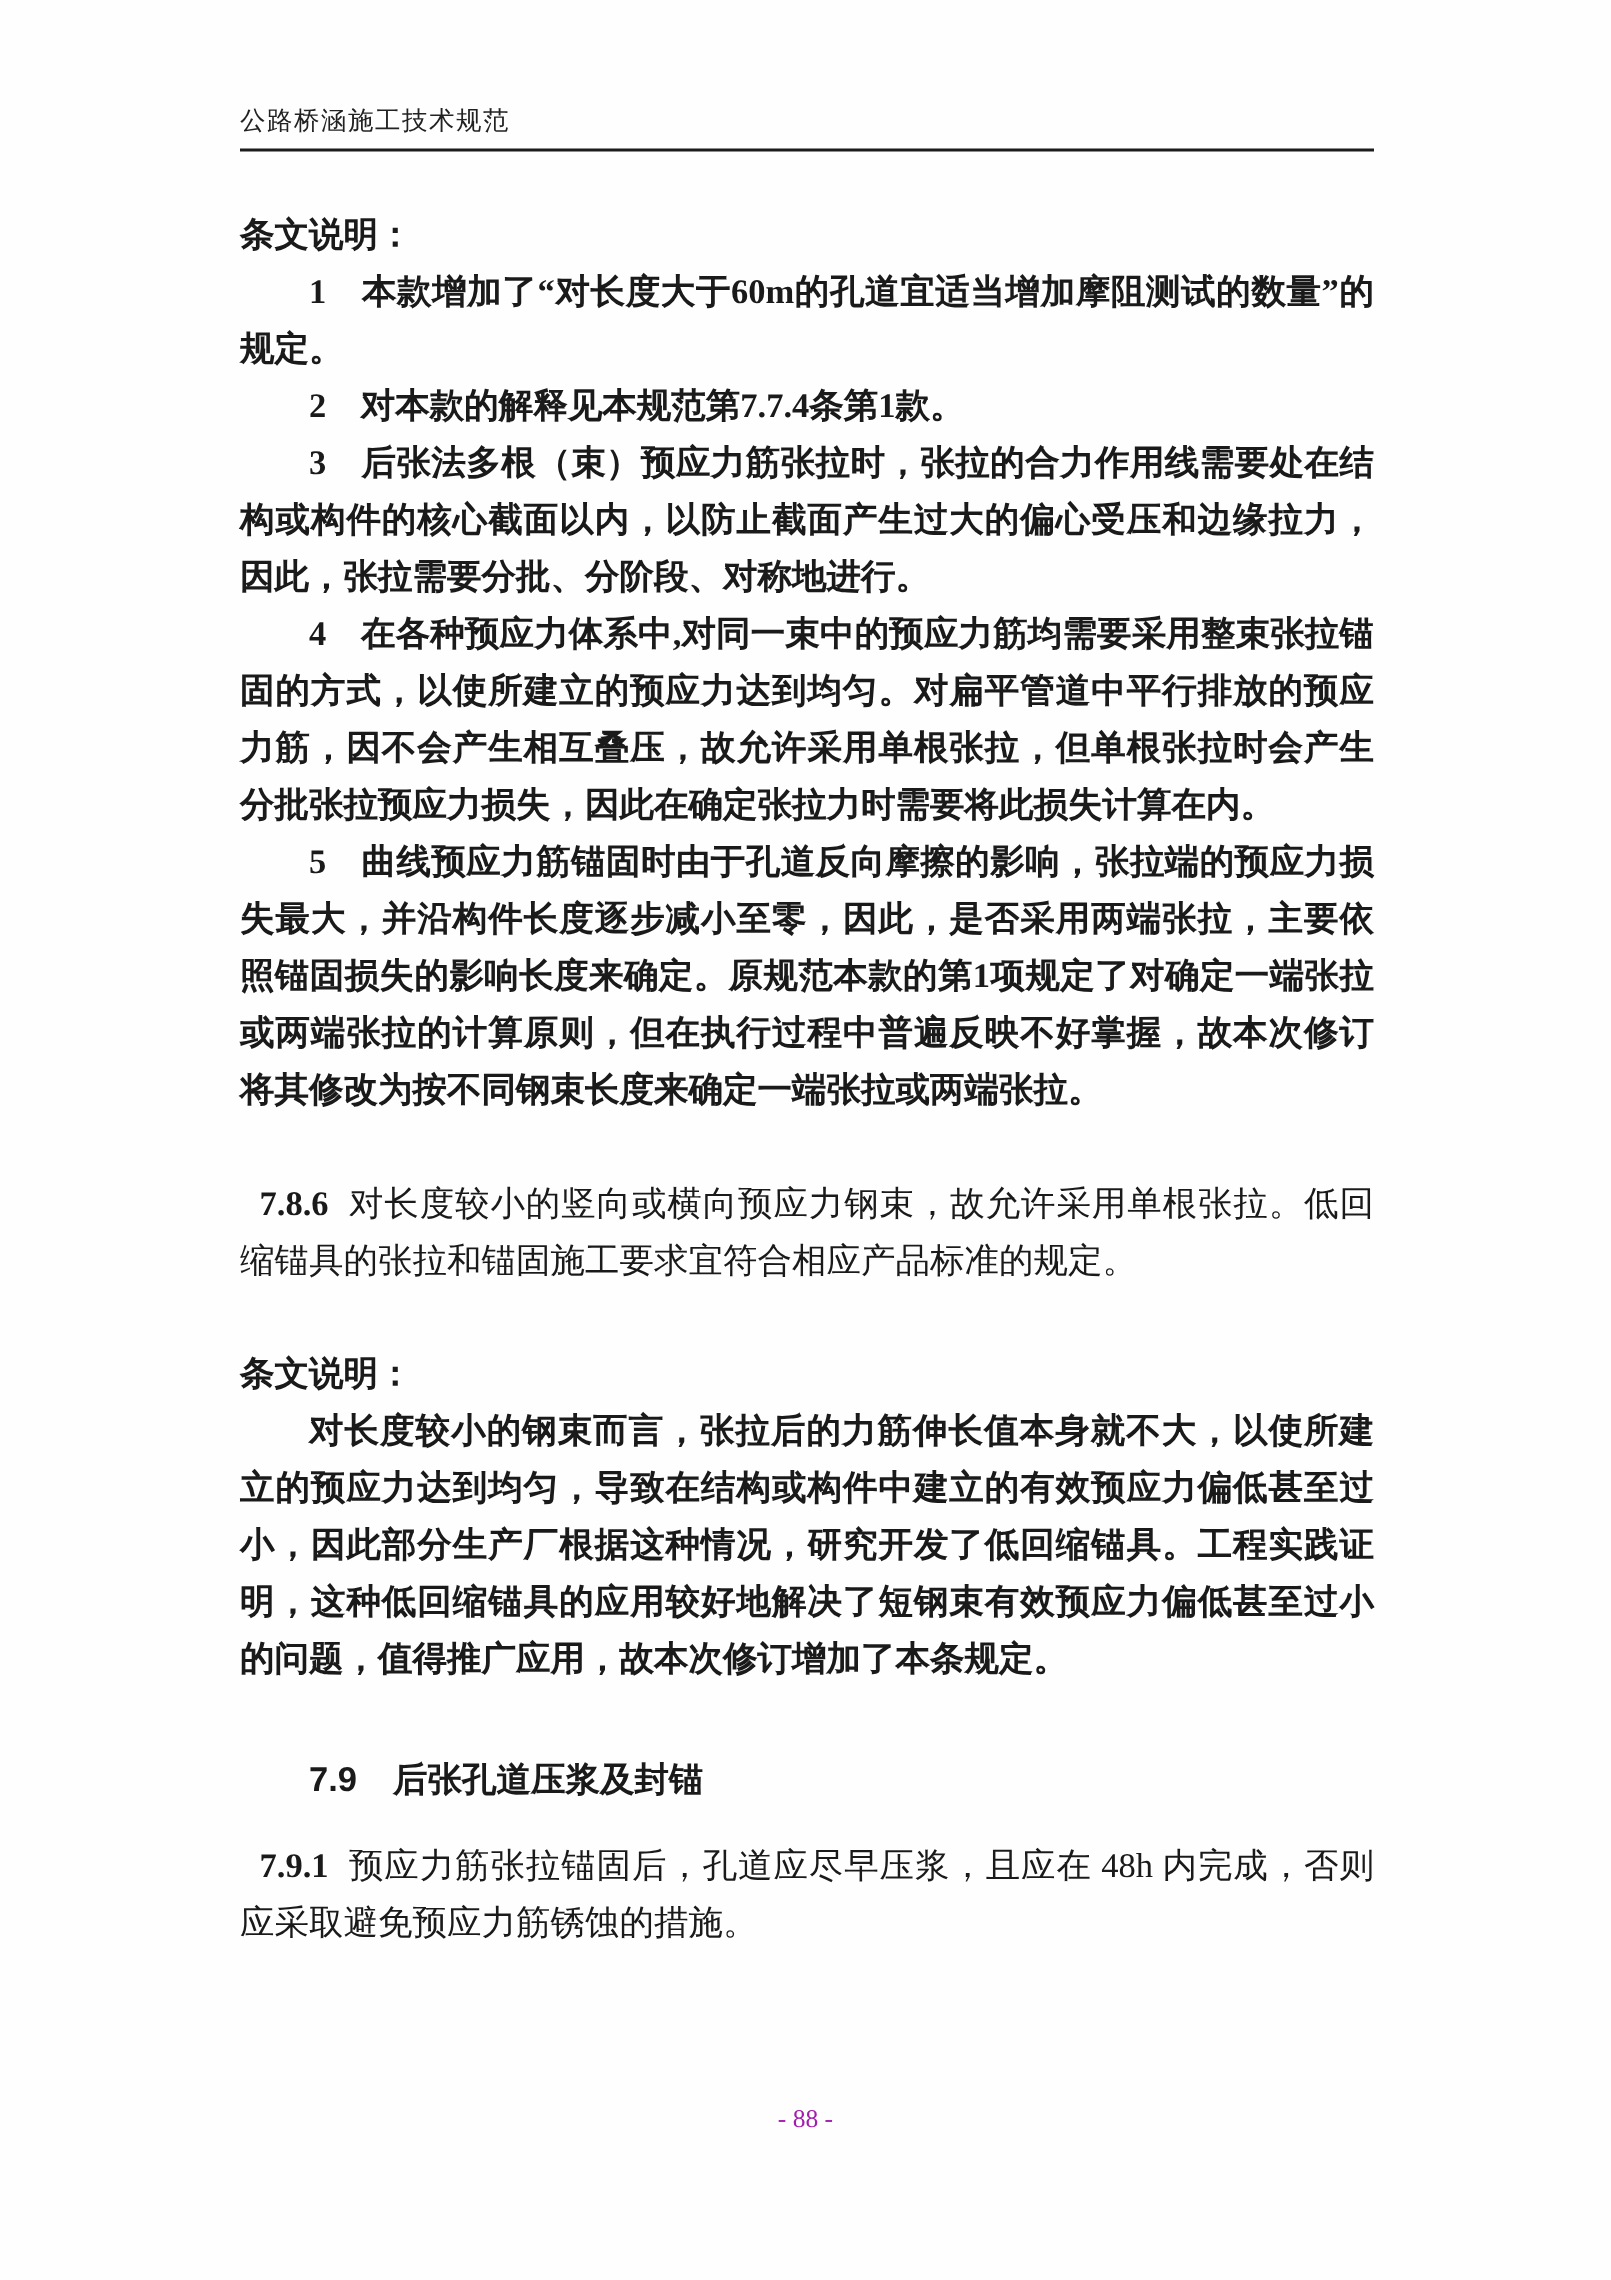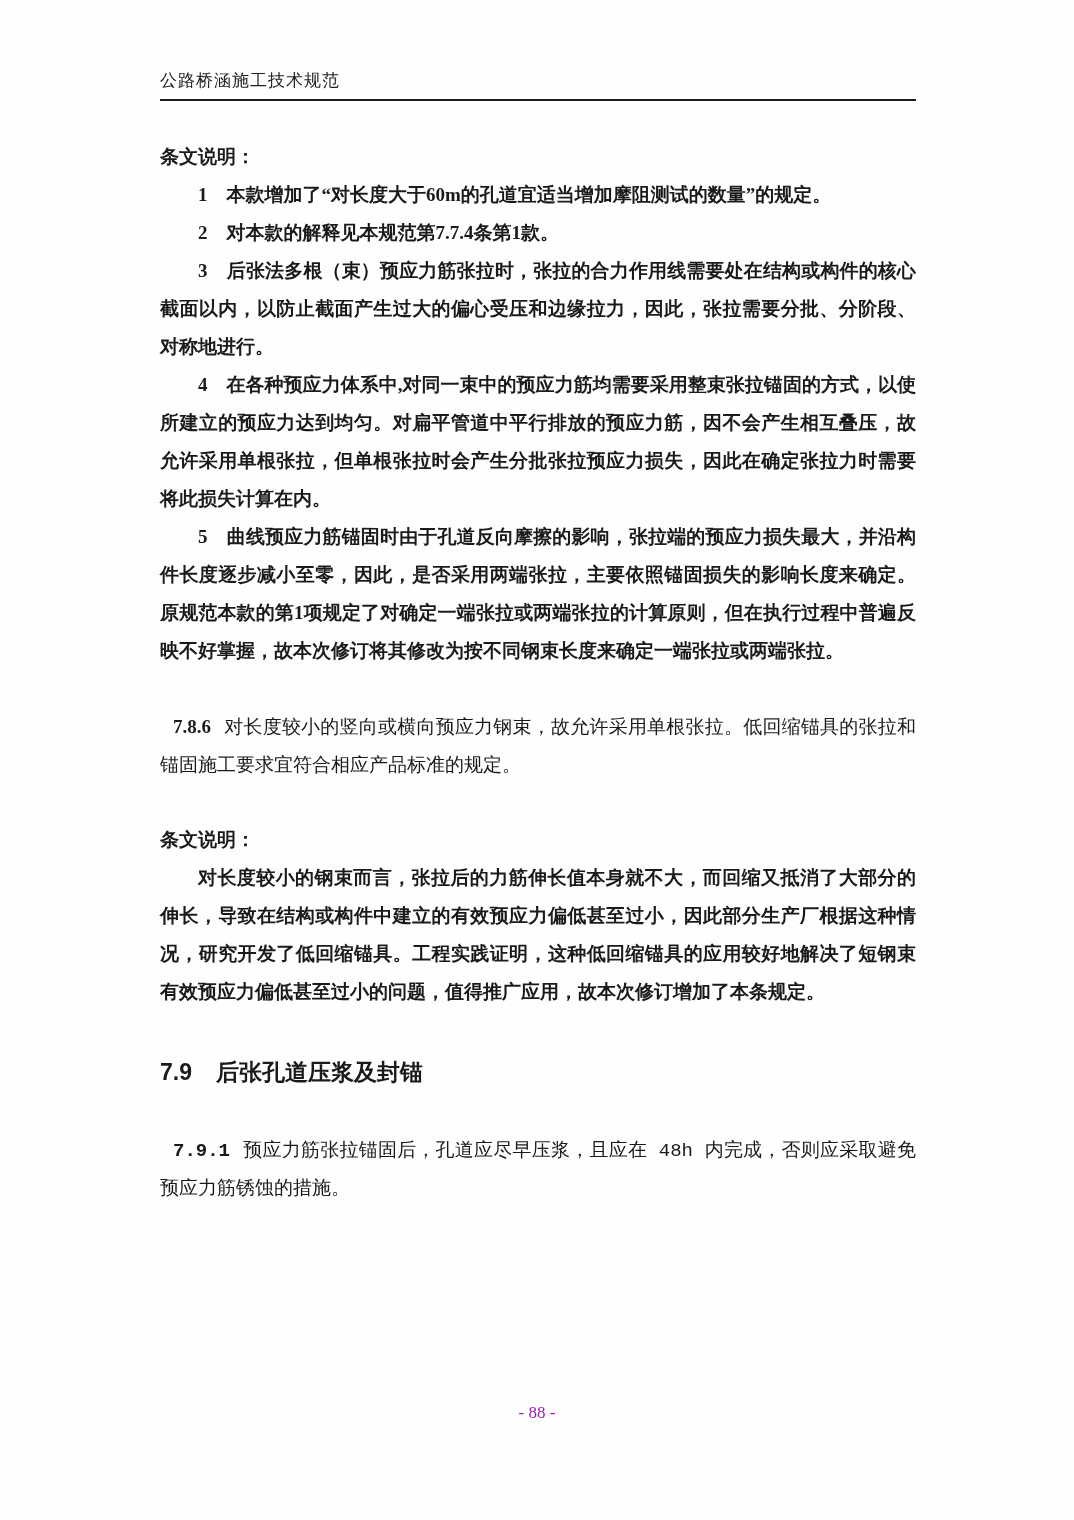--- a/index.html
+++ b/index.html
@@ -39,21 +39,21 @@
   }
   
   .content {
     position: absolute;
     left: 160px;
     width: 756px;
     top: 138px;
   }
   p {
     margin: 0;
-    font-size: 19px;
+    font-size: 23px;
     line-height: 38px;
     text-align: justify;
   }
   .kai {
     font-family: "Liberation Serif", "DejaVu Serif", serif;
   }
   .song {
     font-family: "Liberation Serif", "DejaVu Serif", serif;
   }
   .label {
@@ -71,22 +71,22 @@
   .label-2   { margin-top: 37px; }
   .section-heading {
     margin-top: 46px;
     font-family: "Liberation Sans", "DejaVu Sans", sans-serif;
     font-weight: bold;
     font-size: 23px;
     line-height: 30px;
     text-indent: 0;
     text-align: left;
   }
-  .section-heading .sec-num { margin-right: 24px; }
-  .clause-791 { margin-top: 45px; font-family: Liberation Mono, monospace; }
+  .section-heading .sec-num { margin-right: 24px; margin-left: 46px; }
+  .clause-791 { margin-top: 24px; }
   
   .page-footer {
     position: absolute;
     left: 0;
     top: 1403px;
     width: 1074px;
     text-align: center;
     font-size: 17px;
     color: #a21caf;
   }
@@ -109,21 +109,21 @@
     <p class="kai indent2">3　后张法多根（束）预应力筋张拉时，张拉的合力作用线需要处在结构或构件的核心截面以内，以防止截面产生过大的偏心受压和边缘拉力，因此，张拉需要分批、分阶段、对称地进行。</p>
     <p class="kai indent2">4　在各种预应力体系中,对同一束中的预应力筋均需要采用整束张拉锚固的方式，以使所建立的预应力达到均匀。对扁平管道中平行排放的预应力筋，因不会产生相互叠压，故允许采用单根张拉，但单根张拉时会产生分批张拉预应力损失，因此在确定张拉力时需要将此损失计算在内。</p>
     <p class="kai indent2">5　曲线预应力筋锚固时由于孔道反向摩擦的影响，张拉端的预应力损失最大，并沿构件长度逐步减小至零，因此，是否采用两端张拉，主要依照锚固损失的影响长度来确定。原规范本款的第1项规定了对确定一端张拉或两端张拉的计算原则，但在执行过程中普遍反映不好掌握，故本次修订将其修改为按不同钢束长度来确定一端张拉或两端张拉。</p>
 
     <p class="song clause clause-786">
       <span class="num">7.8.6</span><span>对长度较小的竖向或横向预应力钢束，故允许采用单根张拉。低回缩锚具的张拉和锚固施工要求宜符合相应产品标准的规定。</span>
     </p>
 
     <p class="kai label label-2">条文说明：</p>
 
-    <p class="kai indent2">对长度较小的钢束而言，张拉后的力筋伸长值本身就不大，而回缩又抵消了大部分的伸长，导致在结构或构件中建立的有效预应力偏低甚至过小，因此部分生产厂根据这种情况，研究开发了低回缩锚具。工程实践证明，这种低回缩锚具的应用较好地解决了短钢束有效预应力偏低甚至过小的问题，值得推广应用，故本次修订增加了本条规定。</p>
+    <p class="kai indent2">对长度较小的钢束而言，张拉后的力筋伸长值本身就不大，以使所建立的预应力达到均匀，导致在结构或构件中建立的有效预应力偏低甚至过小，因此部分生产厂根据这种情况，研究开发了低回缩锚具。工程实践证明，这种低回缩锚具的应用较好地解决了短钢束有效预应力偏低甚至过小的问题，值得推广应用，故本次修订增加了本条规定。</p>
 
     <p class="section-heading">
       <span class="sec-num">7.9</span><span>后张孔道压浆及封锚</span>
     </p>
 
     <p class="song clause clause-791">
       <span class="num">7.9.1</span><span>预应力筋张拉锚固后，孔道应尽早压浆，且应在 48h 内完成，否则应采取避免预应力筋锈蚀的措施。</span>
     </p>
 
   </div>

